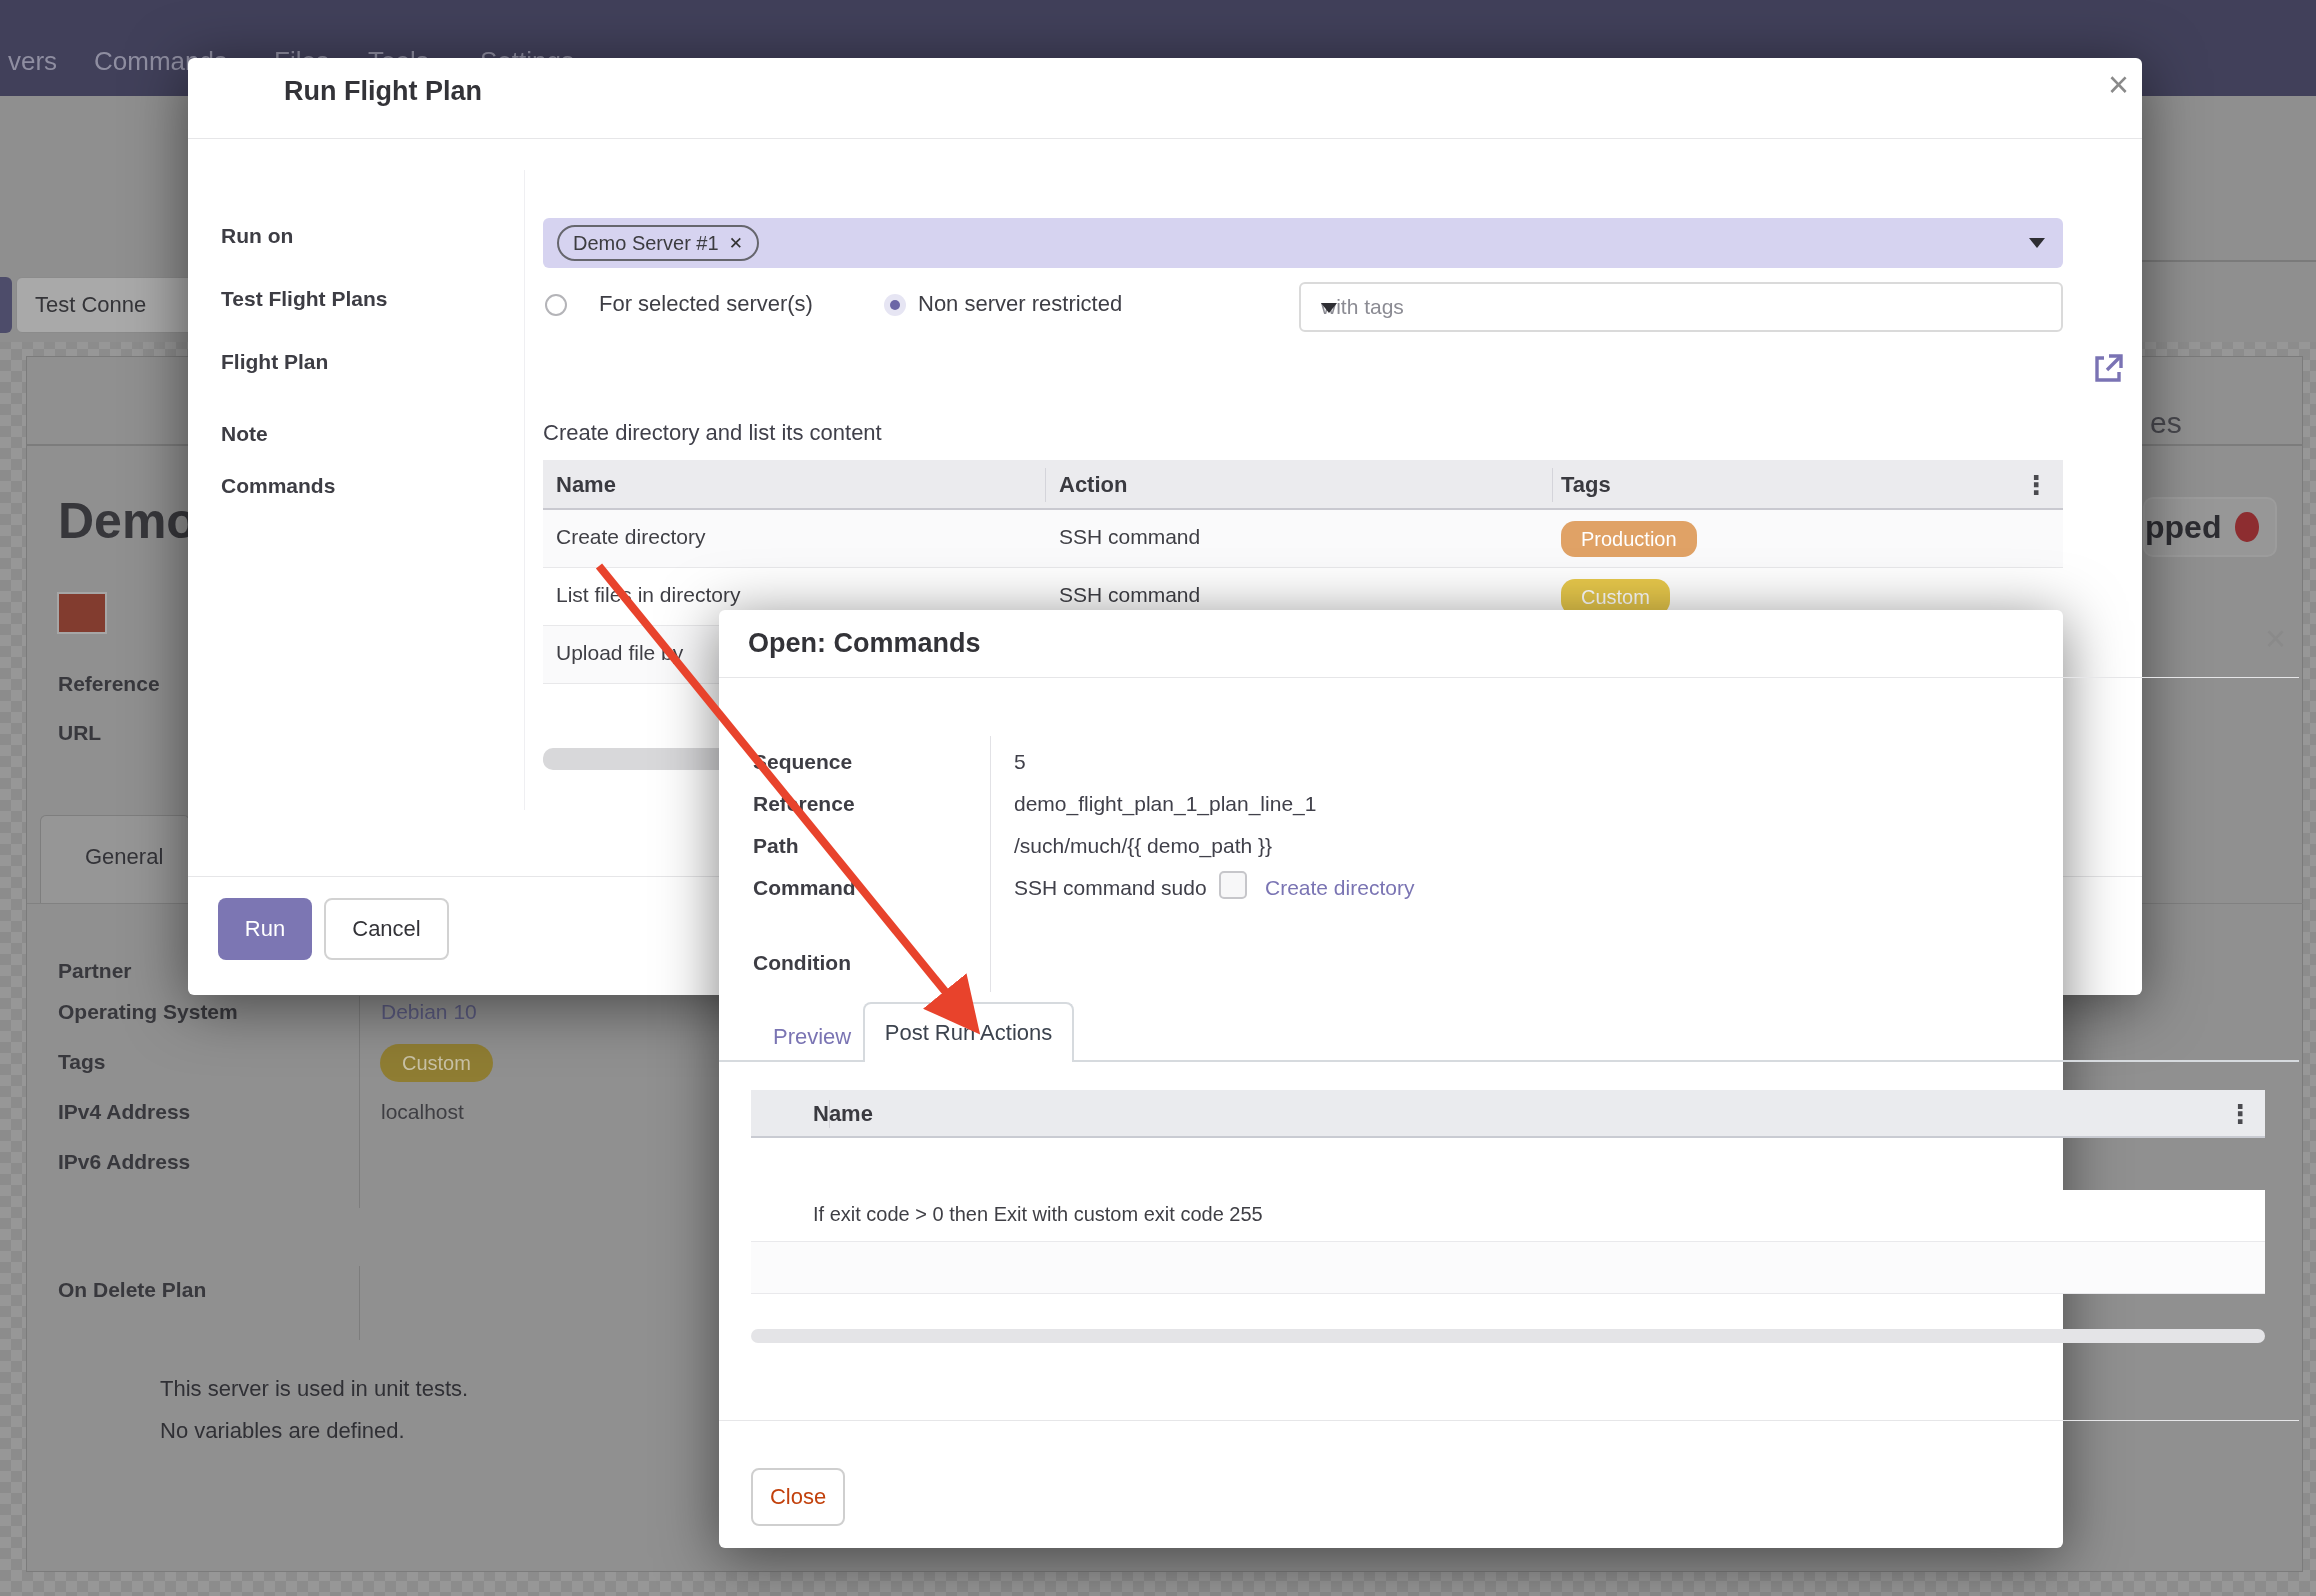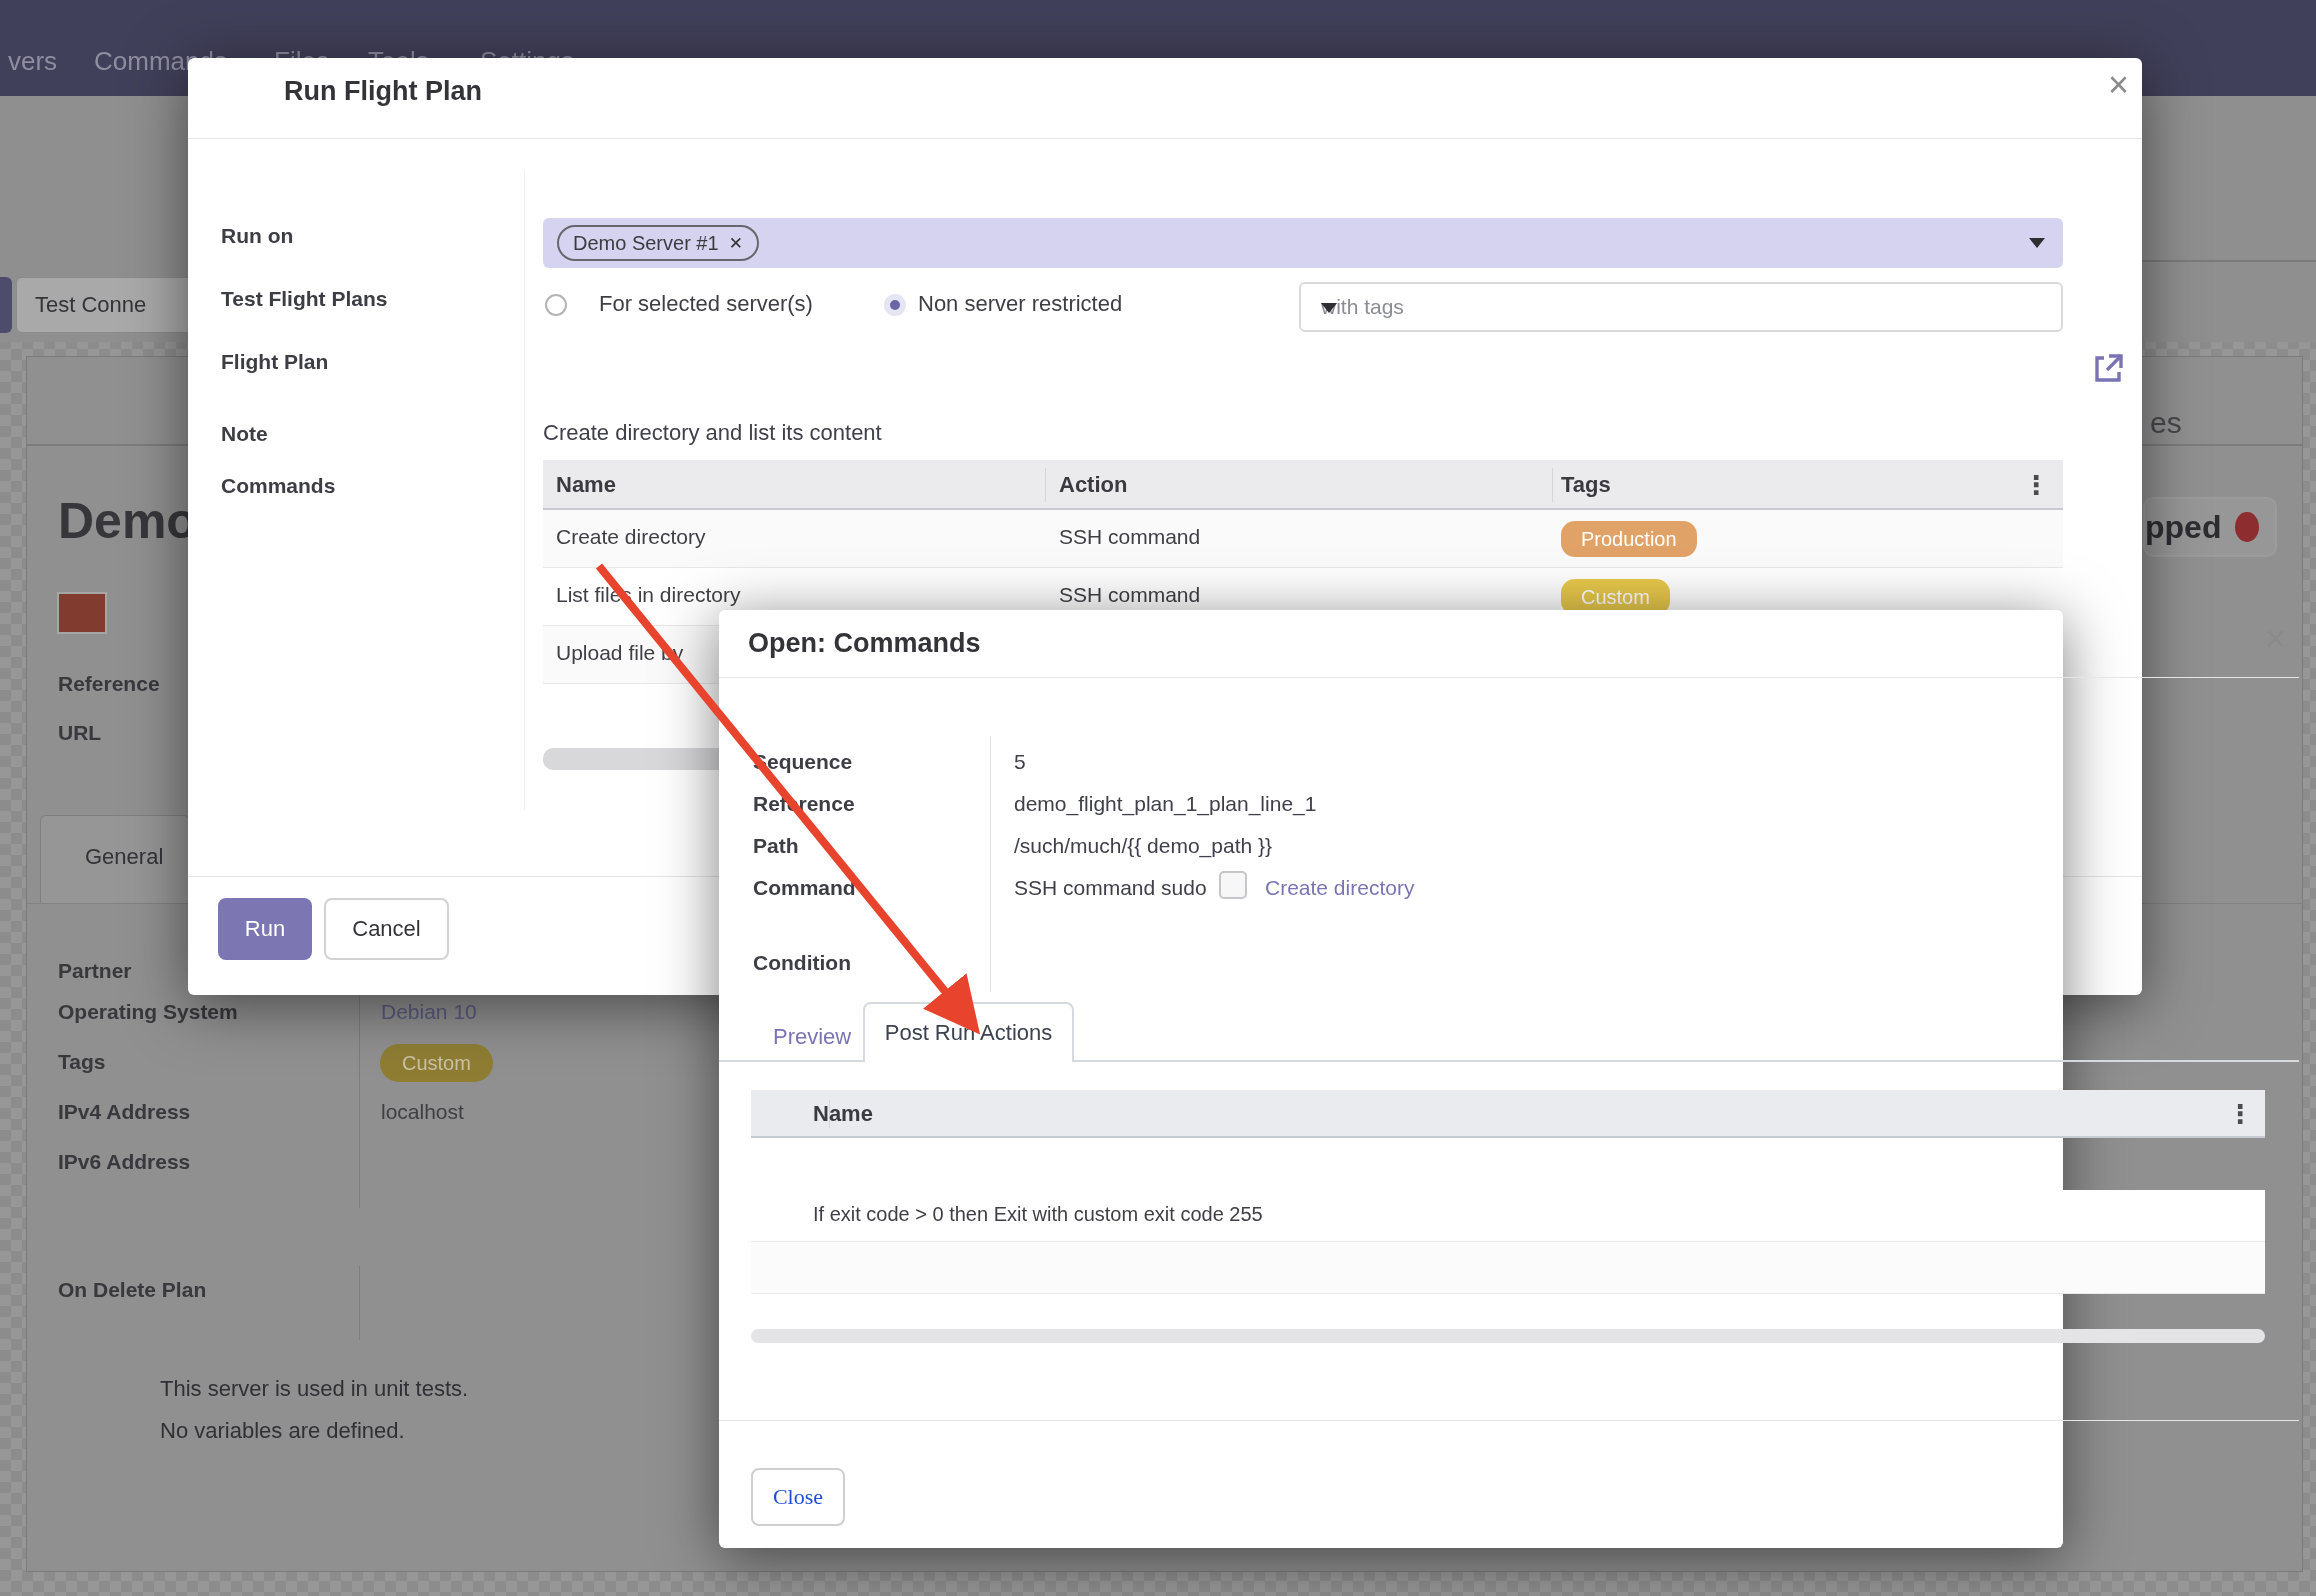--- a/index.html
+++ b/index.html
@@ -91,21 +91,21 @@
   #m2-tab-preview{position:absolute;left:54px;top:414px;font-size:22px;color:#7a74b3;}
   #m2-tab-active{position:absolute;left:144px;top:392px;width:211px;height:60px;background:#fff;
     border:2px solid #d6dade;border-bottom:none;border-radius:8px 8px 0 0;box-sizing:border-box;z-index:2;}
   #m2-tab-active span{position:absolute;left:0;right:0;top:16px;text-align:center;font-size:22px;color:#3c434e;font-weight:normal;}
   #m2-tabline{position:absolute;left:0;top:450px;width:1580px;height:2px;background:#d6dade;z-index:1;}
   .t2-head{position:absolute;left:32px;top:480px;width:1514px;height:48px;background:#eaebee;
     border-bottom:2px solid #c9cbd2;box-sizing:border-box;}
   .t2-row{position:absolute;left:32px;width:1514px;height:52px;border-bottom:1px solid #e9e9ec;box-sizing:border-box;}
   #m2-selcol-div{position:absolute;left:78px;top:10px;width:1px;height:28px;background:#d5d5da;}
   #m2-scrollstrip{position:absolute;left:32px;top:719px;width:1514px;height:14px;background:#e4e4e7;border-radius:7px;}
-  #btn-close2{left:32px;top:858px;width:94px;height:58px;background:#fff;border:2px solid #cfcfcf;color:#1d4ed8;line-height:54px;font-family:Liberation Serif, serif;}
+  #btn-close2{left:32px;top:858px;width:94px;height:58px;background:#fff;border:2px solid #cfcfcf;color:#c2410c;line-height:54px;}
   
   #arrow-svg{position:absolute;left:0;top:0;width:2316px;height:1596px;z-index:30;pointer-events:none;}
 </style>
 </head>
 <body>
 
 <div id="stage">
 
   <div class="abs" id="page-checker"></div>
   <div class="abs" id="page-topband"></div>

